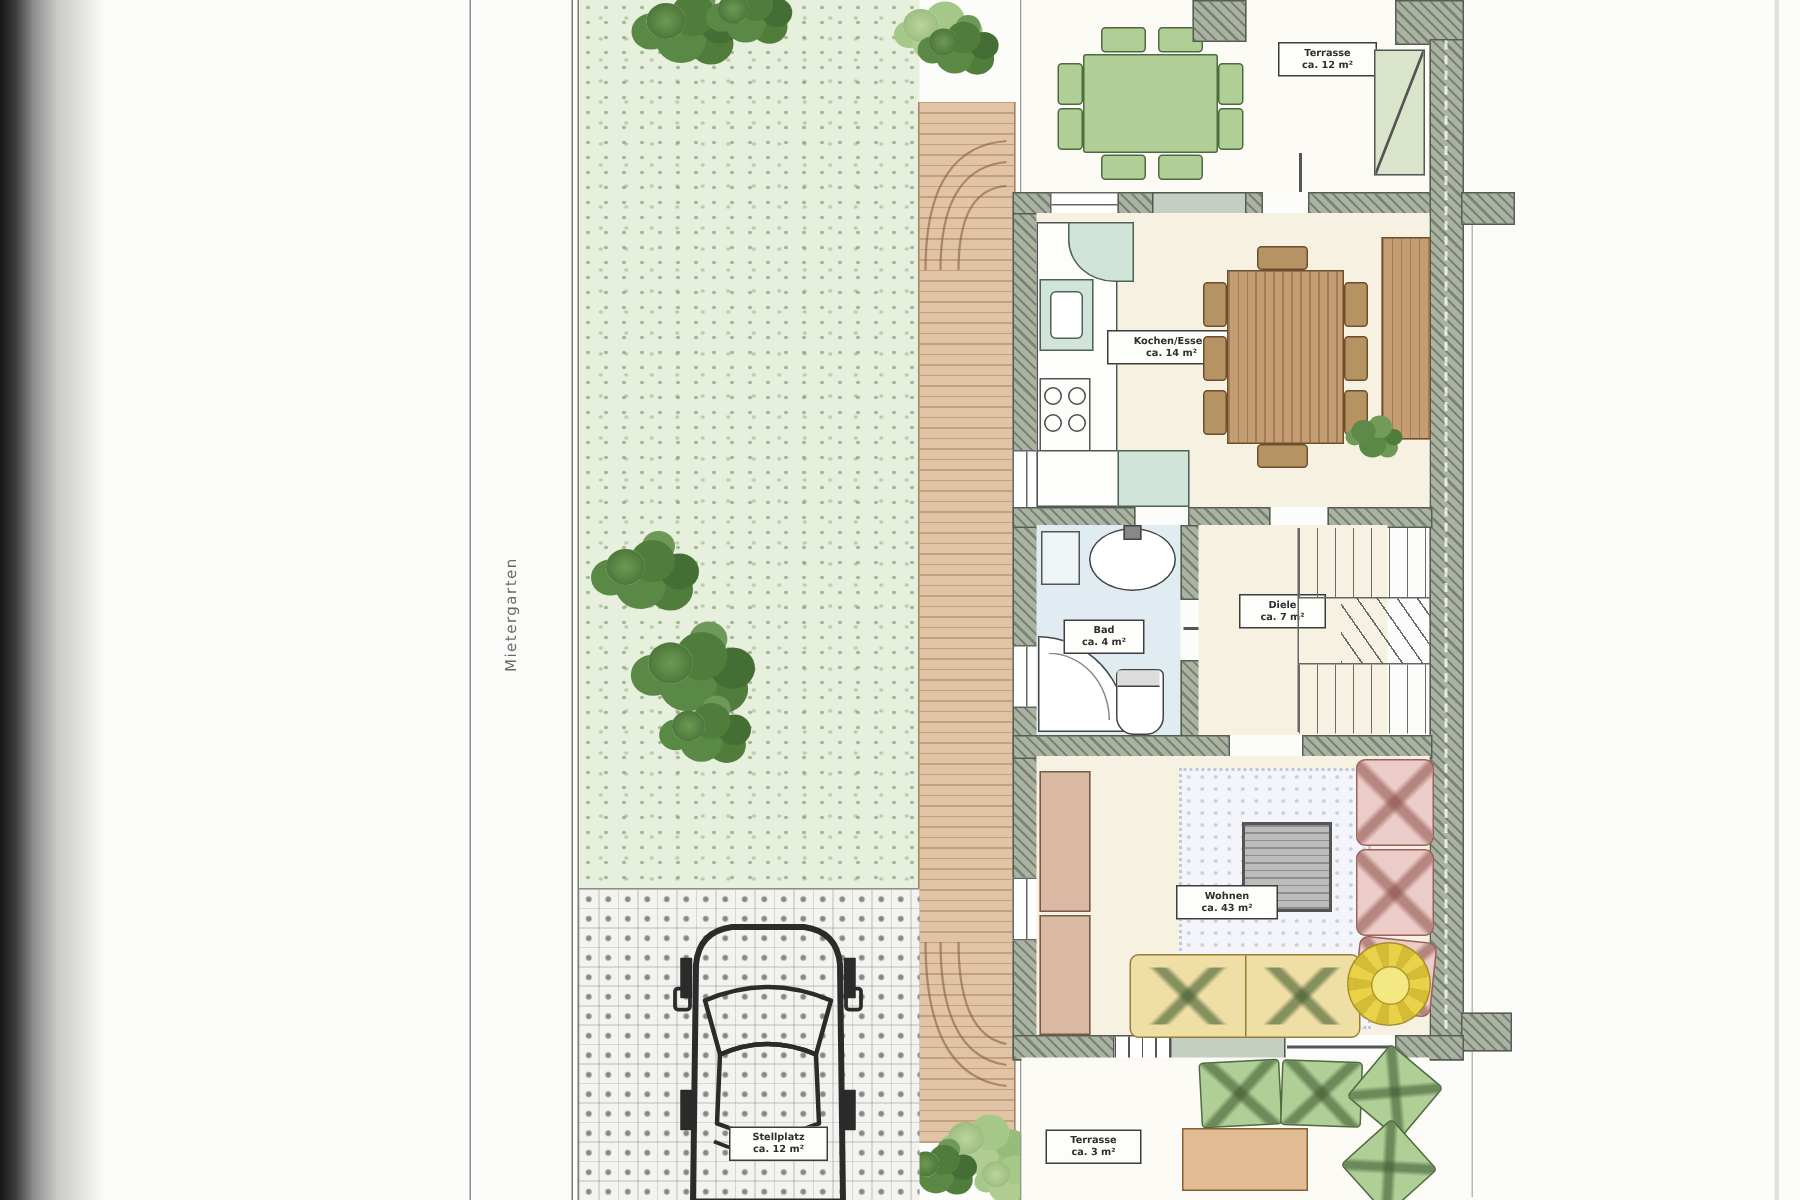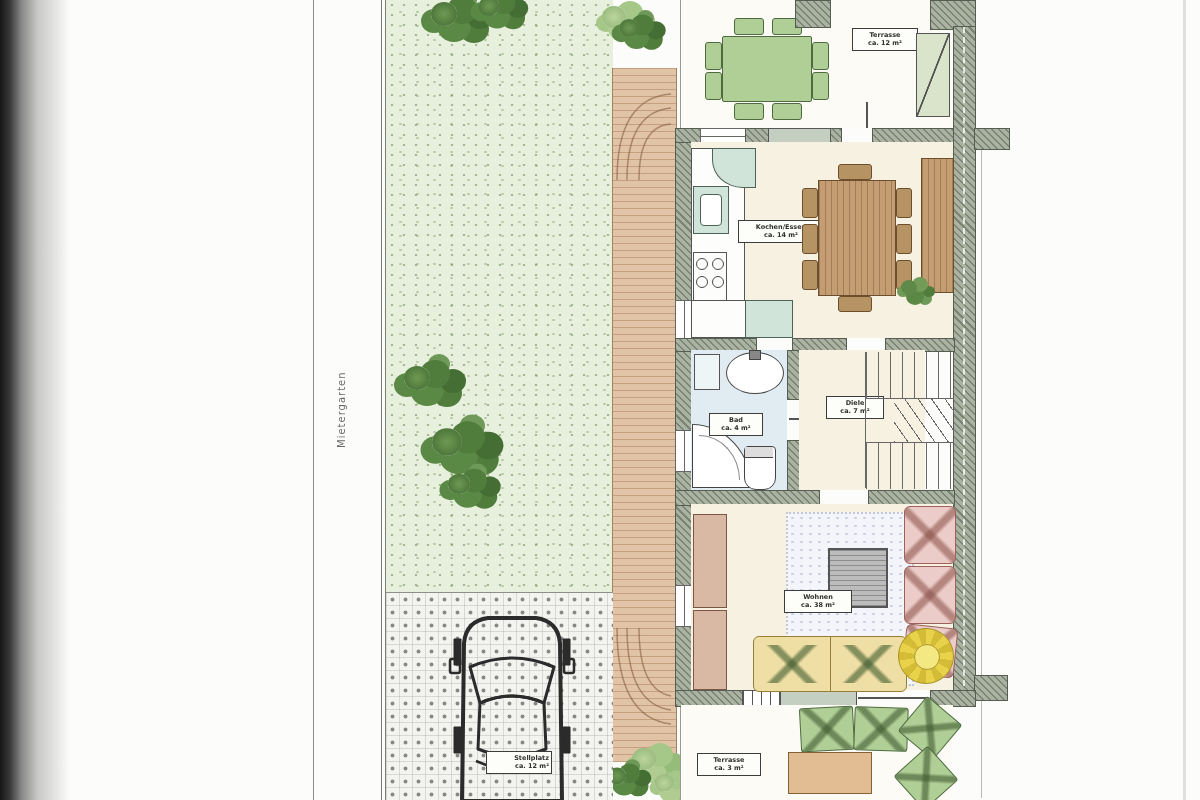--- a/index.html
+++ b/index.html
@@ -136,21 +136,21 @@
           <rect x="6" y="118" width="7" height="26" fill="#2b2b2b"></rect>
             <rect x="115" y="118" width="7" height="26" fill="#2b2b2b"></rect>
           <path stroke-width="4" d="M16 34 Q18 12 40 9 L88 9 Q110 12 112 34 L114 192 L14 192 Z"></path>
           <path stroke-width="3" d="M22 58 Q64 40 106 58 L96 94 Q64 80 32 94 Z"></path>
           <path stroke-width="3" d="M32 94 Q64 80 96 94 L98 140 Q64 154 30 140 Z"></path>
           <path stroke-width="2.5" d="M28 152 Q64 168 100 152"></path>
           <rect x="2" y="50" width="10" height="14" rx="2" stroke-width="2.5"></rect>
           <rect x="116" y="50" width="10" height="14" rx="2" stroke-width="2.5"></rect>
         </g>
       </svg>
-      <div class="abs lbl" style="left:100px;top:158px;width:60px;text-align:right;">
+      <div class="abs lbl" style="left:100px;top:158px;width:60px;">
         <span>Stellplatz</span>
         <span>ca. 12 m²</span>
       </div>
     </div>
 
     <div class="abs thinline" style="left:680px;top:0;width:1px;height:800px;background:#9a9a95;"></div>
 
     <div class="abs" style="left:981px;top:140px;width:1px;height:658px;background:#b8b8b4;"></div>
 
     <div class="abs floor-white" style="left:681px;top:0;width:272px;height:128px;">
@@ -284,21 +284,21 @@
         <div class="abs xg" style="left:8px;top:8px;width:60px;height:38px;"></div>
         <div class="abs xg" style="left:84px;top:8px;width:60px;height:38px;"></div>
       </div>
       <div class="abs flower" style="left:207px;top:124px;width:54px;height:54px;">
           <div class="core"></div>
         </div>
       <div class="abs" style="left:2px;top:10px;width:32px;height:92px;background:#dcb9a2;border:1.5px solid #7d5744;"></div>
       <div class="abs" style="left:2px;top:106px;width:32px;height:78px;background:#dcb9a2;border:1.5px solid #7d5744;"></div>
       <div class="abs lbl" style="left:49px;top:86px;width:62px;margin-left:44px;">
         <span>Wohnen</span>
-        <span>ca. 38 m²</span>
+        <span>ca. 43 m²</span>
       </div>
     </div>
 
     <div class="abs floor-white" style="left:681px;top:705px;width:272px;height:95px;">
       <div class="abs greenfurn xg" style="left:119px;top:2px;width:52px;height:42px;transform:rotate(-3deg);"></div>
       <div class="abs greenfurn xg" style="left:173px;top:2px;width:52px;height:42px;transform:rotate(2deg);"></div>
       <div class="abs" style="left:107px;top:47px;width:82px;height:40px;background:#e5bc8e;border:1.5px solid #8a6030;"></div>
       <div class="abs greenfurn xg" style="left:226px;top:0;width:44px;height:44px;transform:rotate(40deg);"></div>
       <div class="abs greenfurn xg" style="left:222px;top:50px;width:44px;height:44px;transform:rotate(-42deg);"></div>
       <div class="abs lbl" style="left:16px;top:48px;width:58px;">

